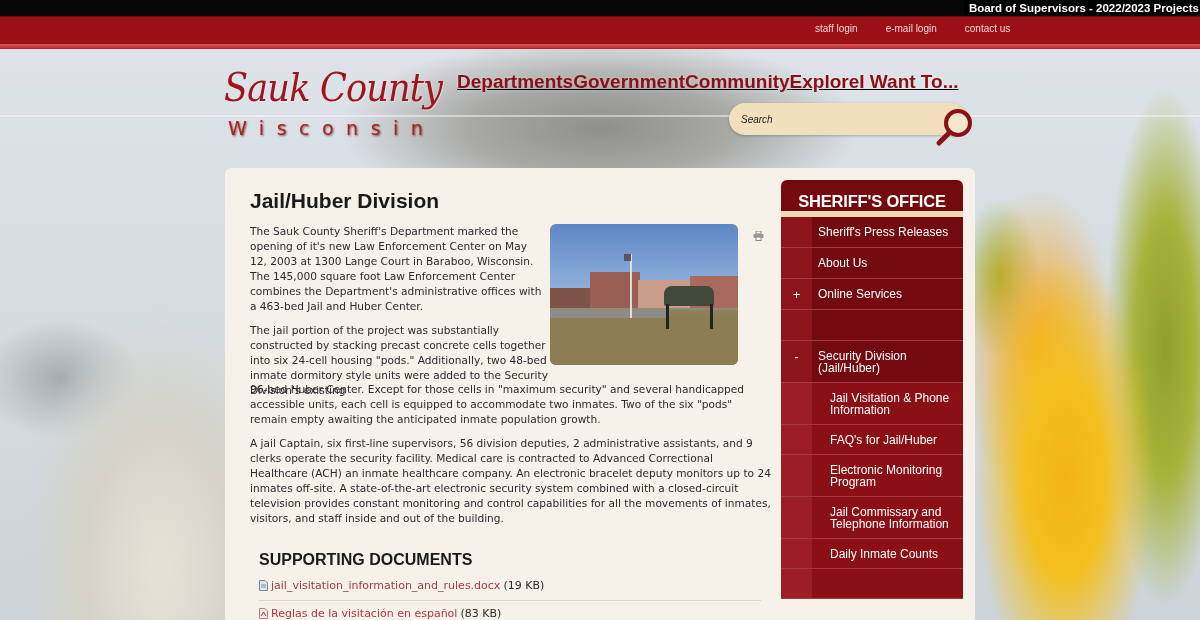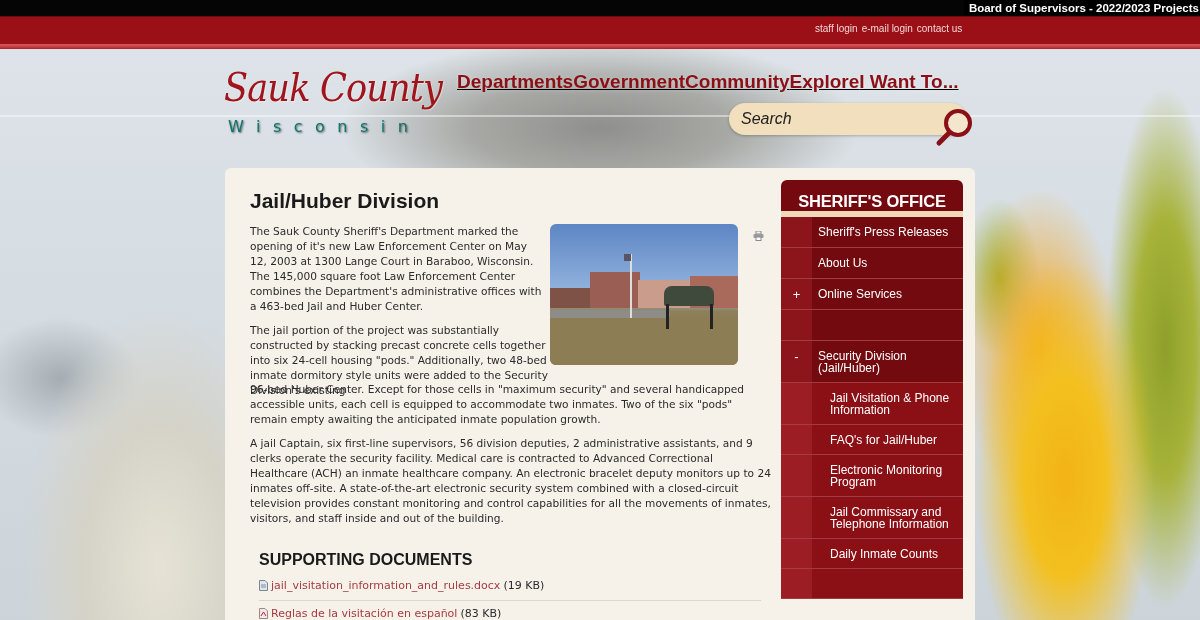--- a/index.html
+++ b/index.html
@@ -36,37 +36,37 @@
       position: absolute; left: 0; top: 16px; width: 1200px; height: 28px;
       background: #9b1016;
       border-top: 1px solid #6c0a0f;
     }
     .redbar-stripe {
       position: absolute; left: 0; top: 44px; width: 1200px; height: 5px;
       background: linear-gradient(180deg, #d85a5e 0%, #c43c42 60%, #a82026 100%);
     }
     .util-links {
       position: absolute; top: 23px; left: 815px;
-      display: flex; gap: 4px; font-size: 10px; color: #f3d6d6;
+      display: flex; gap: 28px; font-size: 10px; color: #f3d6d6;
     }
     .util-links span { cursor: pointer; }
 
     
     .logo { position: absolute; left: 224px; top: 60px; width: 200px; height: 90px; }
     .logo-script {
       position: absolute; left: 0; top: 4px;
       font-family: "DejaVu Serif", serif; font-style: italic;
       font-size: 40px; color: #a0141b; letter-spacing: -1px;
       transform: scaleX(0.88); transform-origin: left;
       text-shadow: 1px 1px 1px rgba(255,255,255,0.4);
       white-space: nowrap;
     }
     .logo-state {
       position: absolute; left: 4px; top: 57px;
-      font-family: "DejaVu Sans", sans-serif; font-size: 16px; color: #0f766e;
+      font-family: "DejaVu Sans", sans-serif; font-size: 19px; color: #b91c1c;
       letter-spacing: 12.5px; white-space: nowrap;
       text-shadow: 1px 1px 2px rgba(0,0,0,0.55);
     }
     .header-rule {
       position: absolute; left: 0; top: 115px; width: 1200px; height: 2px;
       background: rgba(255,255,255,0.45);
     }
 
     
     .main-nav {
@@ -81,21 +81,21 @@
 
     
     .search {
       position: absolute; left: 729px; top: 103px; width: 238px; height: 32px;
       background: #f1dfbd; border-radius: 16px;
       box-shadow: 0 1px 3px rgba(0,0,0,0.25);
     }
     .search input {
       position: absolute; left: 12px; top: 0; width: 190px; height: 32px;
       border: none; background: transparent; outline: none;
-      font-family: "Liberation Sans", sans-serif; font-style: italic; font-size: 16px;
+      font-family: "Liberation Sans", sans-serif; font-style: italic; font-size: 10px;
       color: #222;
     }
     .search input::placeholder { color: #222; }
     .search-btn { position: absolute; left: 934px; top: 106px; width: 44px; height: 44px; cursor: pointer; }
 
     
     .content {
       position: absolute; left: 225px; top: 168px; width: 750px; height: 470px;
       background: #f6f2ea; border-radius: 6px 6px 0 0;
     }

